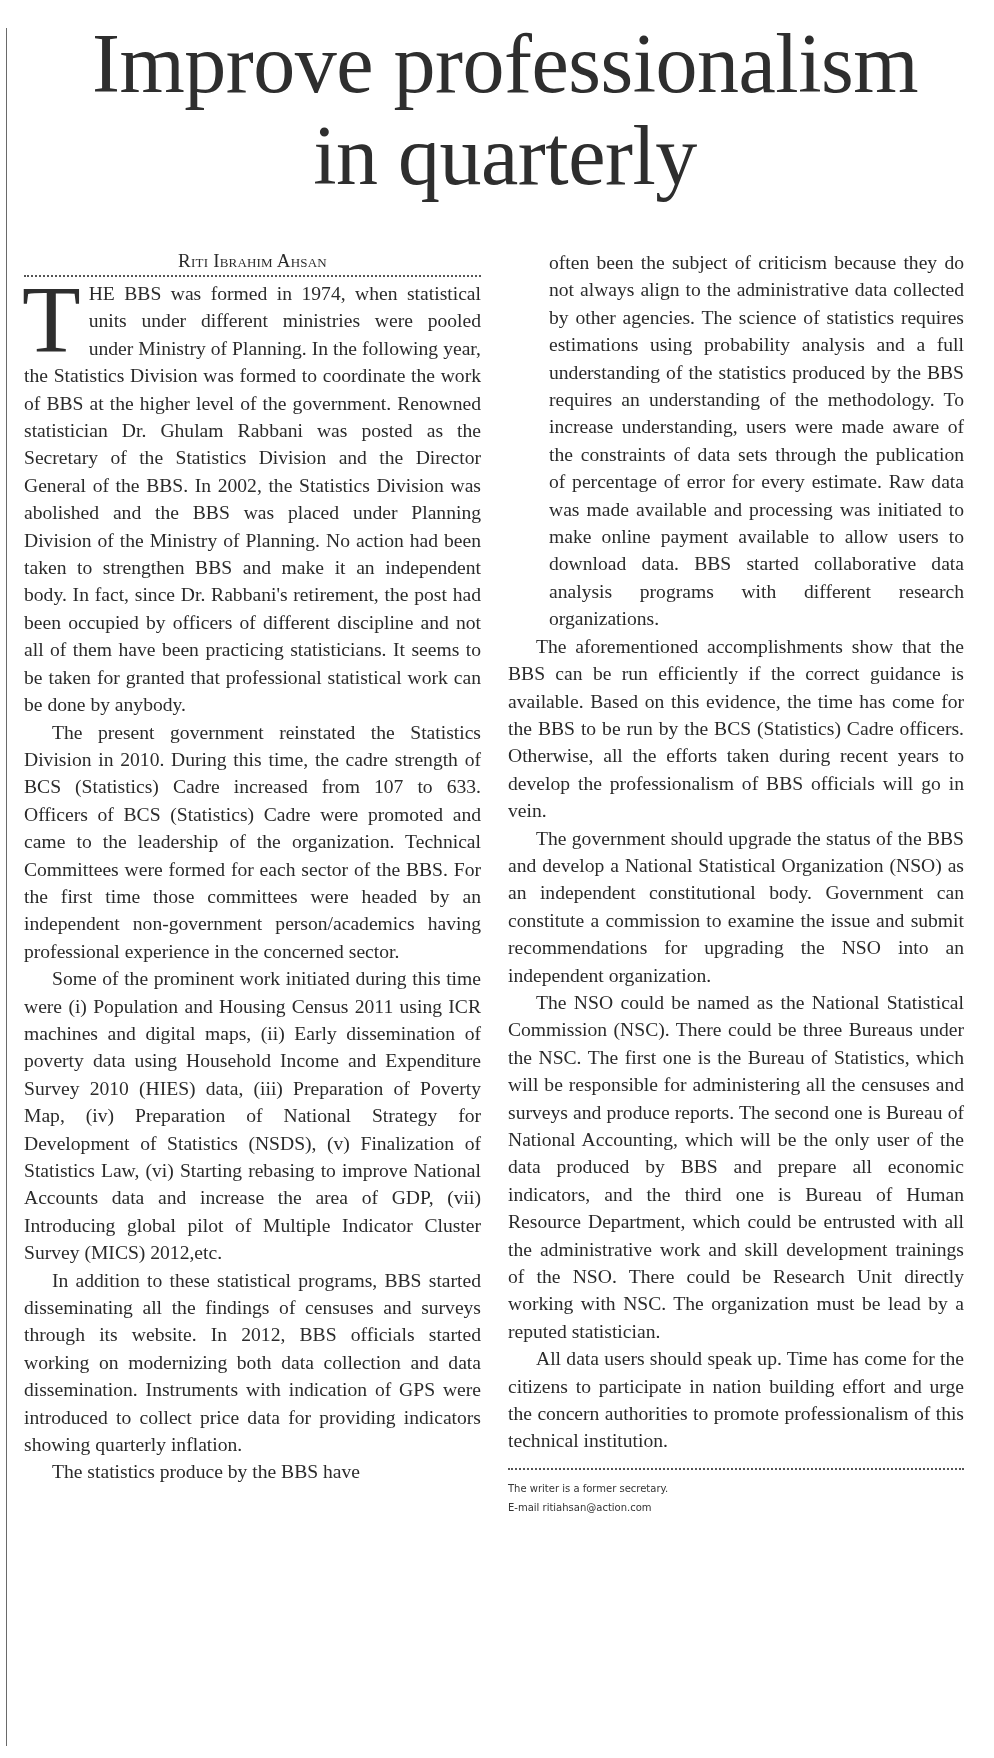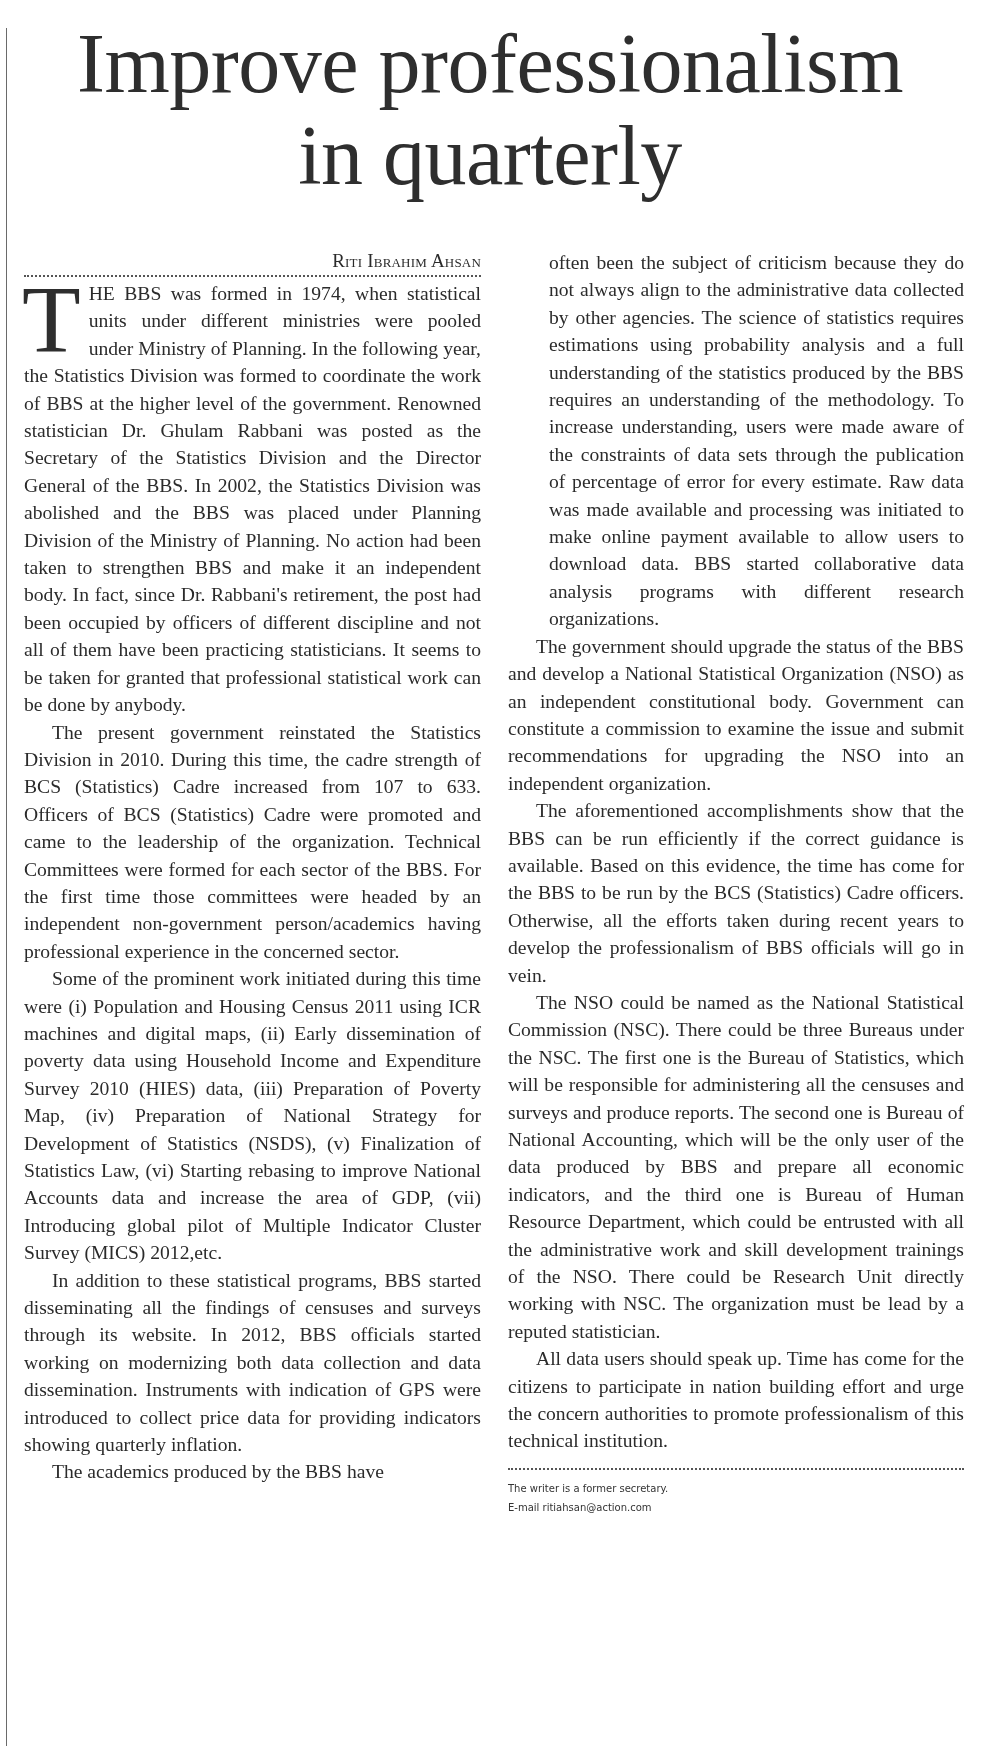--- a/index.html
+++ b/index.html
@@ -17,21 +17,21 @@
     .left-rule {
       position: absolute;
       left: 6px;
       top: 28px;
       width: 1px;
       height: 1718px;
       background: #6a6a6a;
     }
     .headline {
       position: absolute;
-      left: 0;
+      left: 15px;
       top: 18px;
       width: 980px;
       margin: 0;
       text-align: center;
       font-family: "Liberation Serif", "DejaVu Serif", serif;
       font-weight: normal;
       font-size: 84px;
       line-height: 92px;
       letter-spacing: -0.5px;
       color: #2e2e2e;
@@ -58,21 +58,21 @@
       width: 456px;
     }
     .byline {
       font-family: "Liberation Serif", "DejaVu Serif", serif;
       font-variant: small-caps;
       font-size: 19px;
       line-height: 22px;
       letter-spacing: 0.2px;
       color: #2b2b2b;
       margin: 0 0 3px 0;
-      text-align: right;
+      text-align: center;
     }
     .dotted-rule {
       border: none;
       border-top: 2px dotted #555555;
       margin: 0 0 3px 0;
       height: 0;
     }
     p {
       margin: 0;
       text-indent: 28px;
@@ -119,25 +119,25 @@
   <span>in quarterly</span>
 </h1>
 
 <div class="col col-left">
   <div class="byline">Riti Ibrahim Ahsan</div>
   <hr class="dotted-rule">
   <p class="first-para"><span class="dropcap">T</span><span>HE BBS was formed in 1974, when statistical units under different ministries were pooled under Ministry of Planning.  In the following year, the Statistics Division was formed to coordinate the work of BBS at the higher level of the government.  Renowned statistician Dr. Ghulam Rabbani was posted as the Secretary of the Statistics Division and the Director General of the BBS. In 2002, the Statistics Division was abolished and the BBS was placed under Planning Division of the Ministry of Planning. No action had been taken to strengthen BBS and make it an independent body.   In fact, since Dr. Rabbani's retirement, the post had been occupied by officers of different discipline and not all of them have been practicing statisticians.  It seems to be taken for granted that professional statistical work can be done by anybody.</span></p>
   <p>The present government reinstated the Statistics Division in 2010. During this time, the cadre strength of BCS (Statistics) Cadre increased from 107 to 633. Officers of BCS (Statistics) Cadre were promoted and came to the leadership of the organization. Technical Committees were formed for each sector of the BBS. For the first time those committees were headed by an independent non-government person/academics having professional experience in the concerned sector.</p>
   <p>Some of the prominent work initiated during this time were (i) Population and Housing Census 2011 using ICR machines and digital maps, (ii) Early dissemination of poverty data using Household Income and Expenditure Survey 2010 (HIES) data, (iii) Preparation of Poverty Map, (iv) Preparation of National Strategy for Development of Statistics (NSDS), (v) Finalization of Statistics Law,  (vi) Starting rebasing to improve National Accounts data and increase the area of GDP, (vii) Introducing global pilot of  Multiple Indicator Cluster Survey (MICS) 2012,etc.</p>
   <p>In addition to these statistical programs, BBS started disseminating all the findings of censuses and surveys through its website. In 2012, BBS officials started working on modernizing both data collection and data dissemination.  Instruments with indication of GPS were introduced to collect price data for providing indicators showing quarterly inflation.</p>
-  <p>The academics produced by the BBS have</p>
+  <p>The statistics produce by the BBS have</p>
 </div>
 
 <div class="col col-right">
   <p class="no-indent">often been the subject of criticism because they do not always align to the administrative data collected by other agencies. The science of statistics requires estimations using probability analysis and a full understanding of the statistics produced by the BBS requires an understanding of the methodology.  To increase understanding, users were made aware of the constraints of data sets through the publication of percentage of error for every estimate.  Raw data was made available and processing was initiated to make online payment available to allow users to download data.  BBS started collaborative data analysis programs with different research organizations.</p>
+  <p>The aforementioned accomplishments show that the BBS can be run efficiently if the correct guidance is available.  Based on this evidence, the time has come for the BBS to be run by the BCS (Statistics) Cadre officers.  Otherwise, all the efforts taken during recent years to develop the professionalism of BBS officials will go in vein.</p>
   <p>The government should upgrade the status of the BBS and develop a National Statistical Organization (NSO) as an independent constitutional body.  Government can constitute a commission to examine the issue and submit recommendations for upgrading the NSO into an independent organization.</p>
-  <p>The aforementioned accomplishments show that the BBS can be run efficiently if the correct guidance is available.  Based on this evidence, the time has come for the BBS to be run by the BCS (Statistics) Cadre officers.  Otherwise, all the efforts taken during recent years to develop the professionalism of BBS officials will go in vein.</p>
   <p>The NSO could be named as the National Statistical Commission (NSC).  There could be three Bureaus under the NSC.  The first one is the Bureau of Statistics, which will be responsible for administering all the censuses and surveys and produce reports. The second one is Bureau of National Accounting, which will be the only user of the data produced by BBS and prepare all economic indicators, and the third one is Bureau of Human Resource Department, which could be entrusted with all the administrative work and skill development trainings of the NSO.  There could be Research Unit directly working with NSC.  The organization must be lead by a reputed statistician.</p>
   <p>All data users should speak up. Time has come for the citizens to participate in nation building effort and urge the concern authorities to promote professionalism of this technical institution.</p>
   <hr class="footer-rule">
   <div class="footer-note">The writer is a former secretary.</div>
   <div class="footer-note">E-mail ritiahsan@action.com</div>
 </div>
 
 </body></html>

